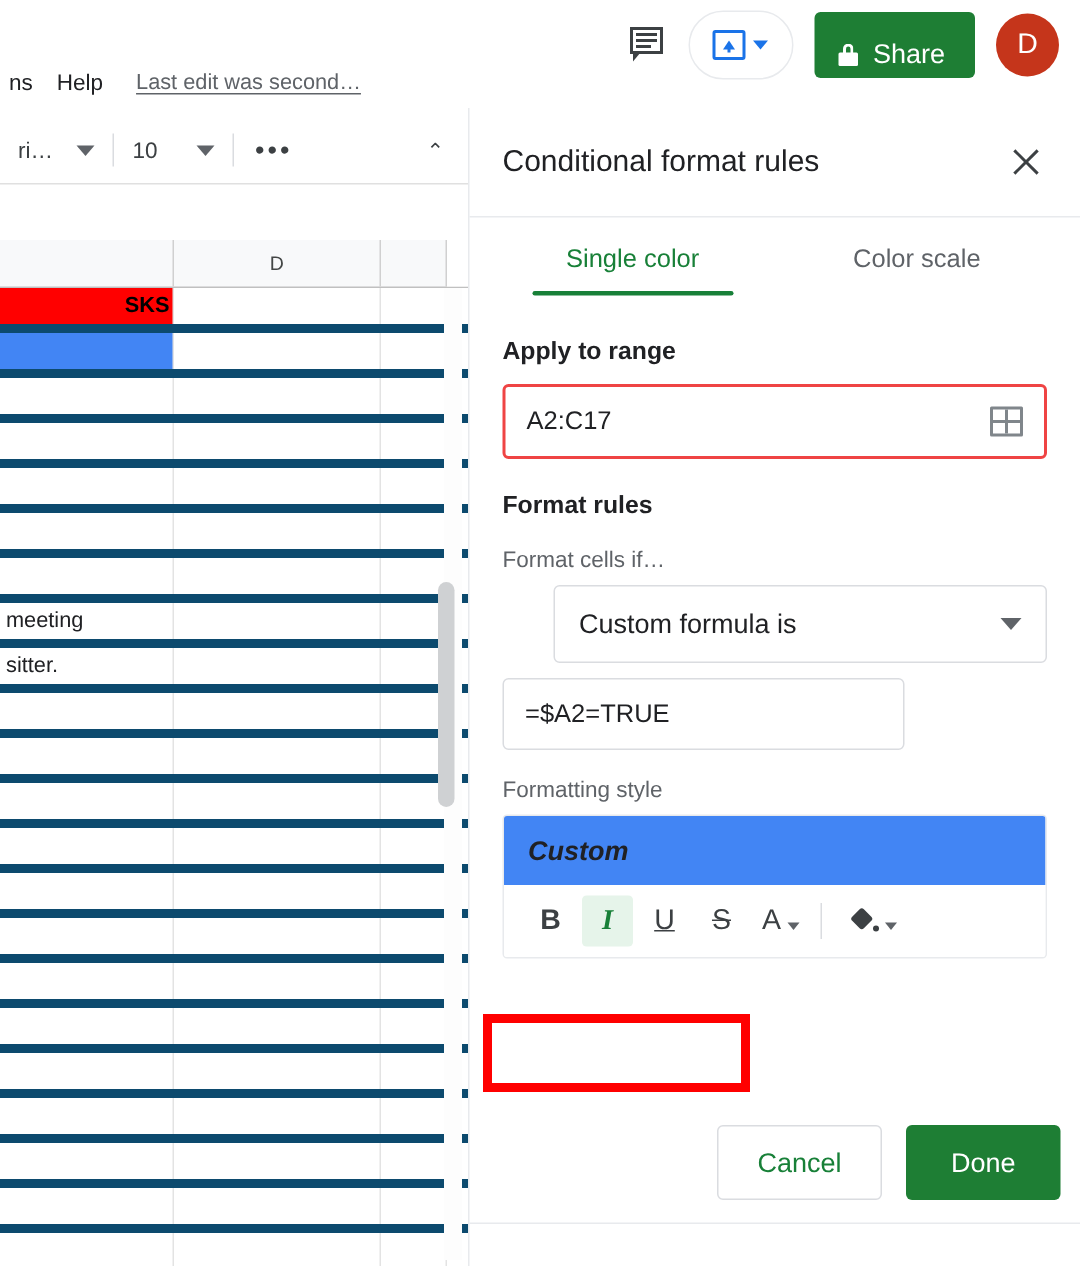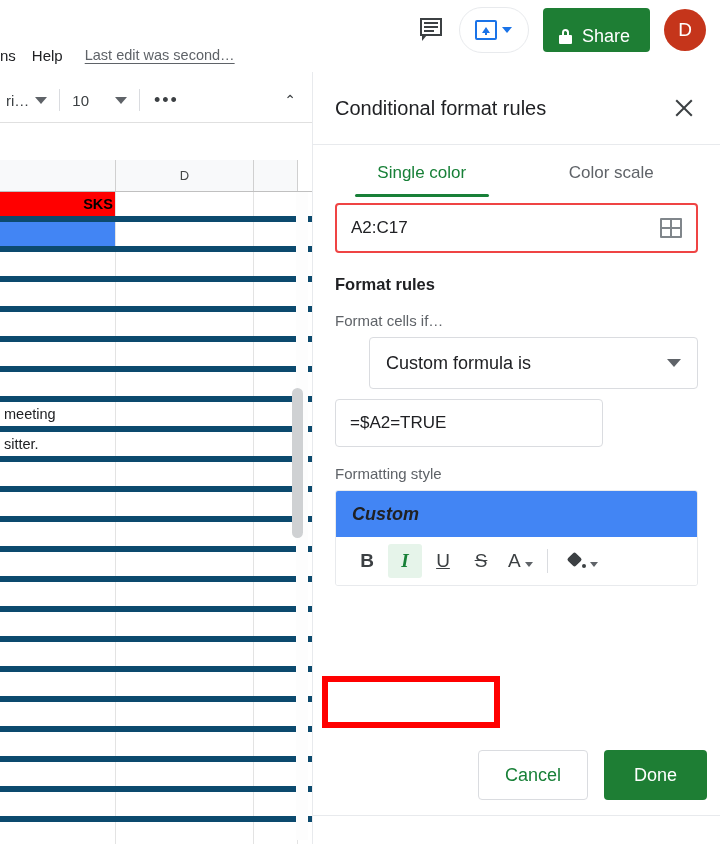--- a/index.html
+++ b/index.html
@@ -40,21 +40,21 @@
     align-items: center;
     font-size: 15px;
     color: #202124;
     white-space: nowrap;
   }
   .menu-item {
     padding: 4px 8px;
     color: #202124;
     font-size: 15px;
   }
-  .menu-item.clipped { padding-left: 0; text-align: right; }
+  .menu-item.clipped { padding-left: 6px; text-align: right; }
   .last-edit {
     margin-left: 14px;
     font-size: 14.5px;
     color: #5f6368;
     text-decoration: underline;
     text-underline-offset: 3px;
   }
 
   
   .toolbar {
@@ -63,22 +63,22 @@
     width: 312px;
     height: 44px;
     display: flex;
     align-items: center;
     font-size: 14px;
     color: #3c4043;
   }
   .tb-font {
     display: flex;
     align-items: center;
-    gap: 6px;
-    padding-left: 6px;
+    gap: 16px;
+    padding-left: 12px;
     color: #3c4043;
     font-size: 15px;
     justify-content: space-between;
   }
   .tb-sep {
     width: 1px;
     height: 22px;
     background: #dadce0;
     margin: 0 12px;
   }
@@ -846,20 +846,21 @@
       <div class="close-x"></div>
     </div>
 
     <div class="tabs">
       <div class="tab active">Single color</div>
       <div class="tab">Color scale</div>
     </div>
 
     <div class="panel-body">
 
+      <div class="section-label">Apply to range</div>
       <div class="text-field">
         <span class="val">A2:C17</span>
         <span class="range-grid-icon"></span>
       </div>
 
       <div class="section-label">Format rules</div>
       <div class="sub-label">Format cells if…</div>
       <div class="select-field">
         <span class="val">Custom formula is</span>
         <span class="sel-caret"></span>

